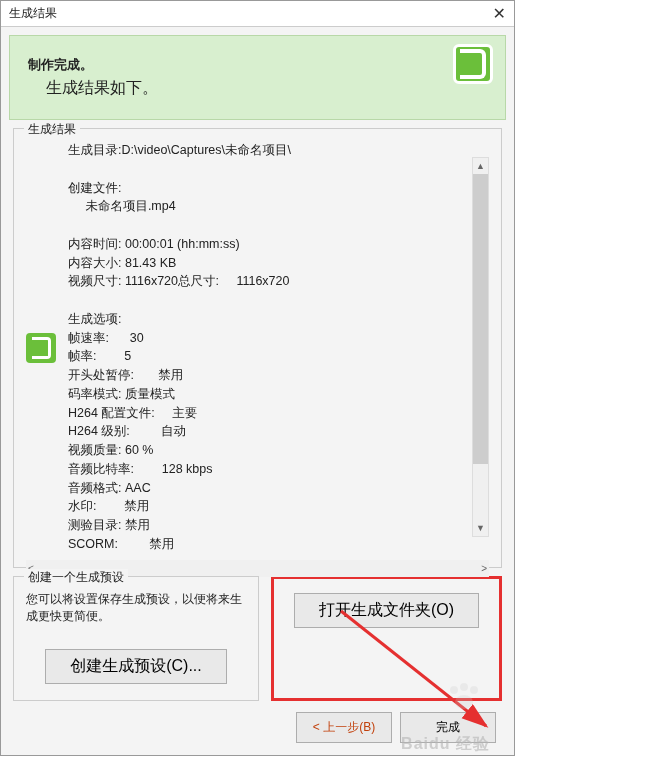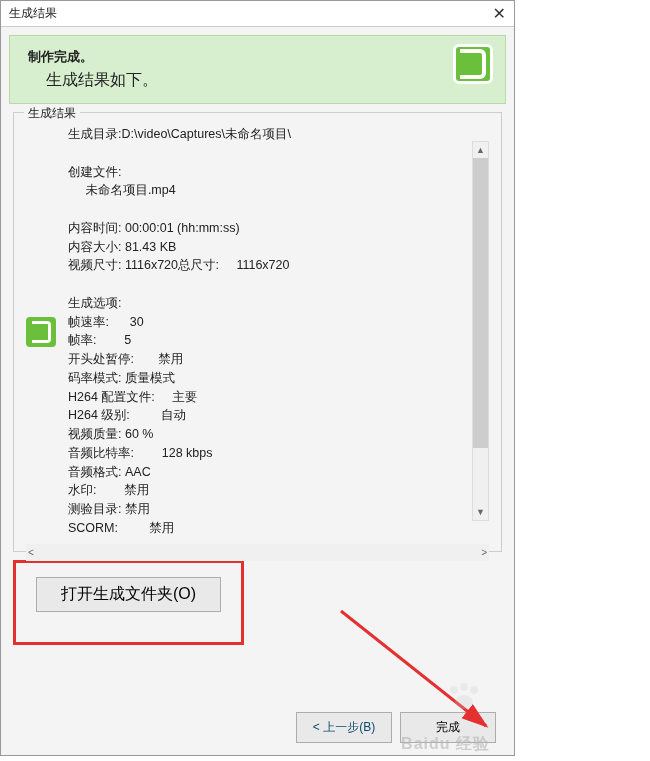--- a/index.html
+++ b/index.html
@@ -1,21 +1,21 @@
 <!DOCTYPE html>
 <html><head>
 <meta charset="utf-8">
 <style>
   * { box-sizing: border-box; margin: 0; padding: 0; }
   body { font-family: "Microsoft YaHei", Arial, sans-serif; font-size: 12px; background: #fff; width: 650px; height: 761px; overflow: hidden; position: relative; }
   .window { border: 1px solid #999; width: 515px; height: 756px; background: #f4f4f4; position: relative; }
   .titlebar { height: 26px; background: #fff; border-bottom: 1px solid #ccc; display: flex; align-items: center; padding: 0 8px; justify-content: space-between; }
   .titlebar-title { font-size: 12px; color: #222; }
   .close-x { font-size: 16px; font-family: Arial; color: #333; cursor: default; }
-  .banner { background: #d8efcf; border: 1px solid #b8d8a8; margin: 8px; padding: 12px 18px; position: relative; }
+  .banner { background: #d8efcf; border: 1px solid #b8d8a8; margin: 8px; padding: 20px 18px; position: relative; }
   .banner-title { font-weight: bold; font-size: 13px; color: #222; }
   .banner-sub { font-size: 16px; color: #222; margin-left: 18px; margin-top: 4px; }
   .clogo-lg { position: absolute; right: 12px; top: 8px; width: 40px; height: 40px; background: #6bbf3a; border: 3px solid #fff; border-radius: 6px; display:flex; align-items:center; justify-content:center; }
   .clogo-lg::after { content: ""; width: 22px; height: 22px; border: 4px solid #fff; border-left: none; border-radius: 0 6px 6px 0; }
   .fieldset { border: 1px solid #ccc; margin: 8px 12px; padding: 12px; background: #f4f4f4; position: relative; }
   .fieldset-legend { position: absolute; top: -8px; left: 10px; background: #f4f4f4; padding: 0 4px; font-size: 12px; color: #222; }
   .results-area { display: flex; gap: 12px; align-items: center; }
   .clogo-sm { width: 30px; height: 30px; background: #6bbf3a; border-radius: 4px; flex-shrink:0; display:flex;align-items:center;justify-content:center; margin-top:2px;}
   .clogo-sm::after{content:"";width:16px;height:16px;border:3px solid #fff;border-left:none;border-radius:0 4px 4px 0;}
   .results-text { flex: 1; font-size: 12.5px; color: #222; line-height: 1.5; white-space: pre; font-family: "Microsoft YaHei", Arial, sans-serif; overflow: hidden; }
@@ -26,21 +26,21 @@
   .hscroll span{ color:#666; font-size:10px;}
   .bottom-row { display: flex; gap: 12px; margin: 8px 12px; }
   .preset-box { flex: 1; border: 1px solid #ccc; padding: 14px 12px 16px; position: relative; }
   .preset-box .fieldset-legend { top: -8px; }
   .preset-text { font-size: 12px; color: #222; margin-bottom: 24px; }
   .btn { background: #e9e9e9; border: 1px solid #adadad; padding: 6px 24px; font-size: 16px; font-family: inherit; cursor: default; }
   .btn-center { display: block; margin: 0 auto; }
   .open-folder-wrap { border: 3px solid #e53030; padding: 14px 20px 30px; background: #f4f4f4; }
   .footer-btns { position: absolute; bottom: 12px; right: 18px; display: flex; gap: 8px; }
   .footer-btn { background: #e9e9e9; border: 1px solid #adadad; padding: 6px 0; width: 96px; font-size: 12px; font-family: inherit; text-align: center; cursor: default; }
-  .footer-btn.disabled { color: #0c4a6e; }
+  .footer-btn.disabled { color: #c2410c; }
   .arrow-annot { position: absolute; pointer-events: none; }
   .watermark { position: absolute; bottom: 0; right: 24px; color: rgba(180,180,180,0.6); font-size: 16px; font-weight: bold; letter-spacing: 1px; pointer-events: none; font-family: Arial; }
   .paw { position:absolute; bottom:40px; right:30px; opacity:0.25; pointer-events:none;}
   .paw svg{width:40px;height:30px;}
 </style>
 </head>
 <body>
 
 <div class="window">
 
@@ -87,20 +87,25 @@
         <div class="scroll-down" style="position:absolute;bottom:0;">▼</div>
       </div>
     </div>
     <div class="hscroll">
       <span>&lt;</span>
       <span>&gt;</span>
     </div>
   </div>
 
   <div class="bottom-row">
+    <div class="preset-box">
+      <span class="fieldset-legend">创建一个生成预设</span>
+      <div class="preset-text">您可以将设置保存生成预设，以便将来生成更快更简便。</div>
+      <button class="btn btn-center">创建生成预设(C)...</button>
+    </div>
     <div class="open-folder-wrap">
       <button class="btn">打开生成文件夹(O)</button>
     </div>
   </div>
 
   <div class="footer-btns">
     <button class="footer-btn disabled">&lt; 上一步(B)</button>
     <button class="footer-btn">完成</button>
   </div>
 

